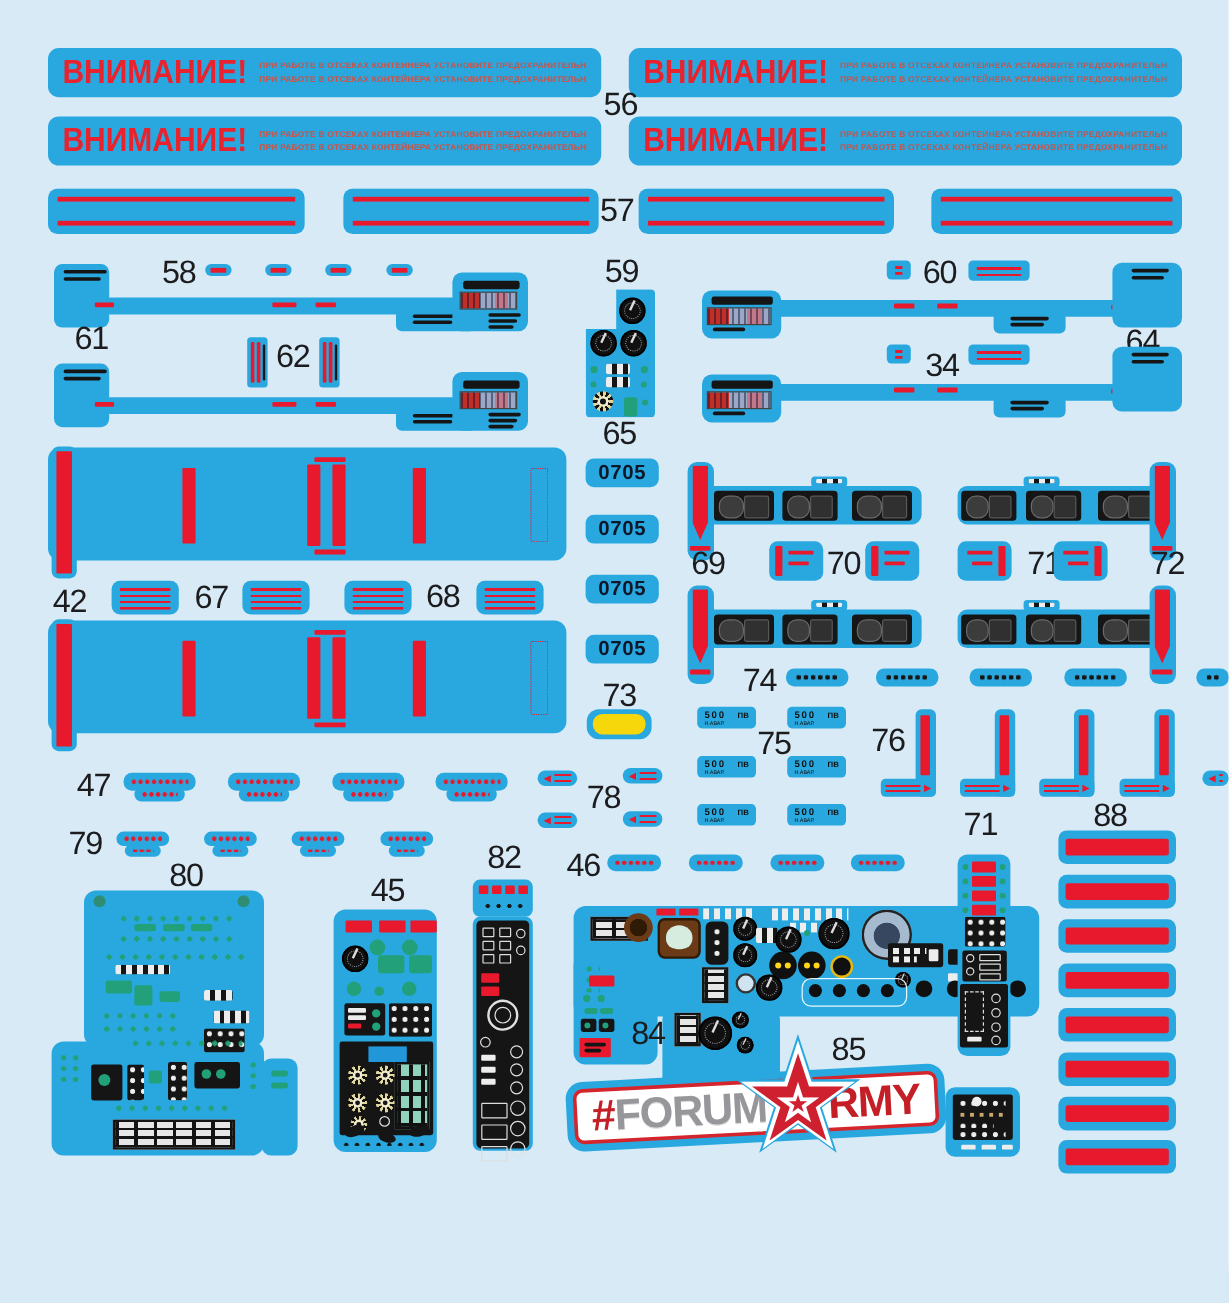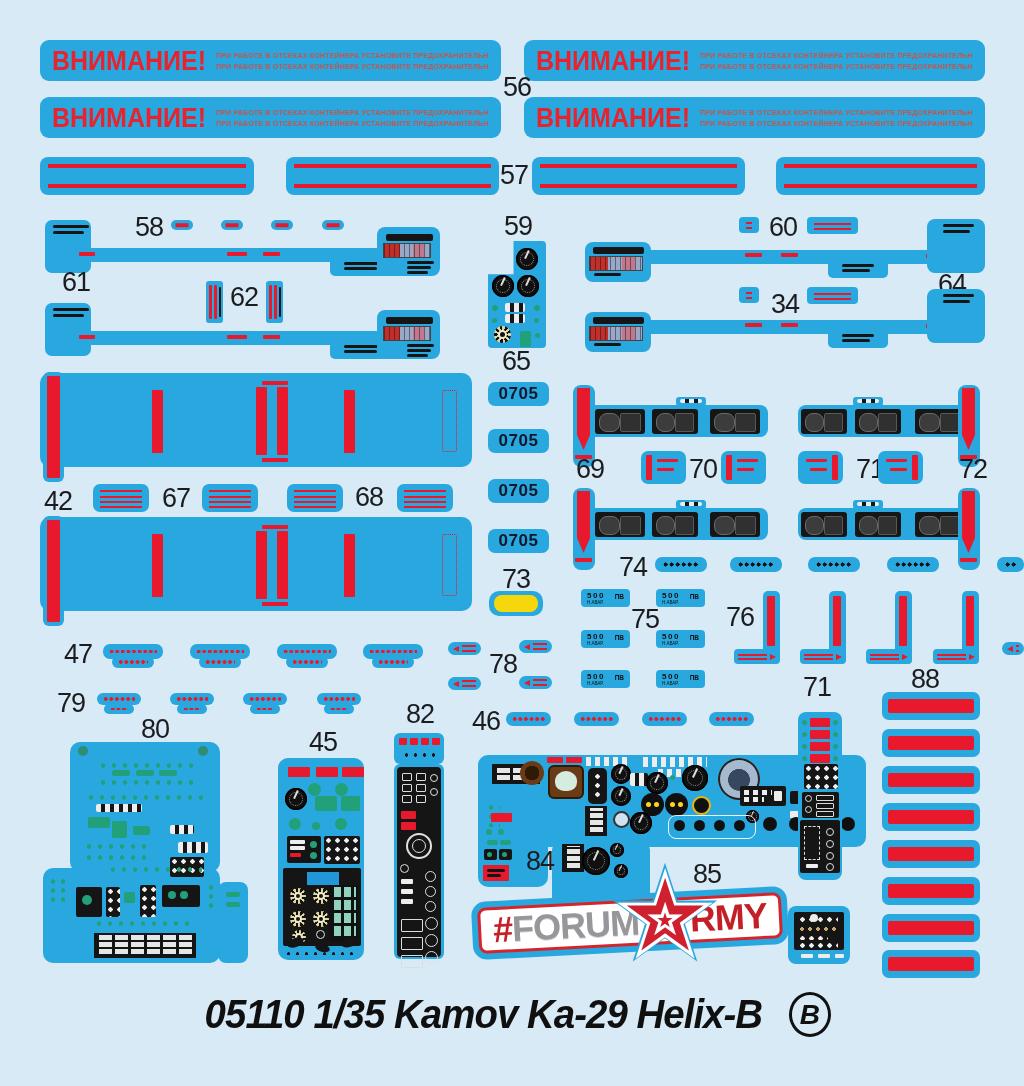--- a/index.html
+++ b/index.html
@@ -686,18 +686,14 @@
   <div class="l" style="left:911px;top:666px">88</div>
   <div class="d in-rbar" style="left:882px;top:692px;width:98px;height:28px"></div>
   <div class="d in-rbar" style="left:882px;top:729px;width:98px;height:28px"></div>
   <div class="d in-rbar" style="left:882px;top:766px;width:98px;height:28px"></div>
   <div class="d in-rbar" style="left:882px;top:803px;width:98px;height:28px"></div>
   <div class="d in-rbar" style="left:882px;top:840px;width:98px;height:28px"></div>
   <div class="d in-rbar" style="left:882px;top:877px;width:98px;height:28px"></div>
   <div class="d in-rbar" style="left:882px;top:914px;width:98px;height:28px"></div>
   <div class="d in-rbar" style="left:882px;top:950px;width:98px;height:28px"></div>
 
-  <div class="caption">
-    <span class="t">05110 1/35 Kamov Ka-29 Helix-B</span>
-    <span class="b">B</span>
-  </div>
 
 </div>
 
 </body></html>

